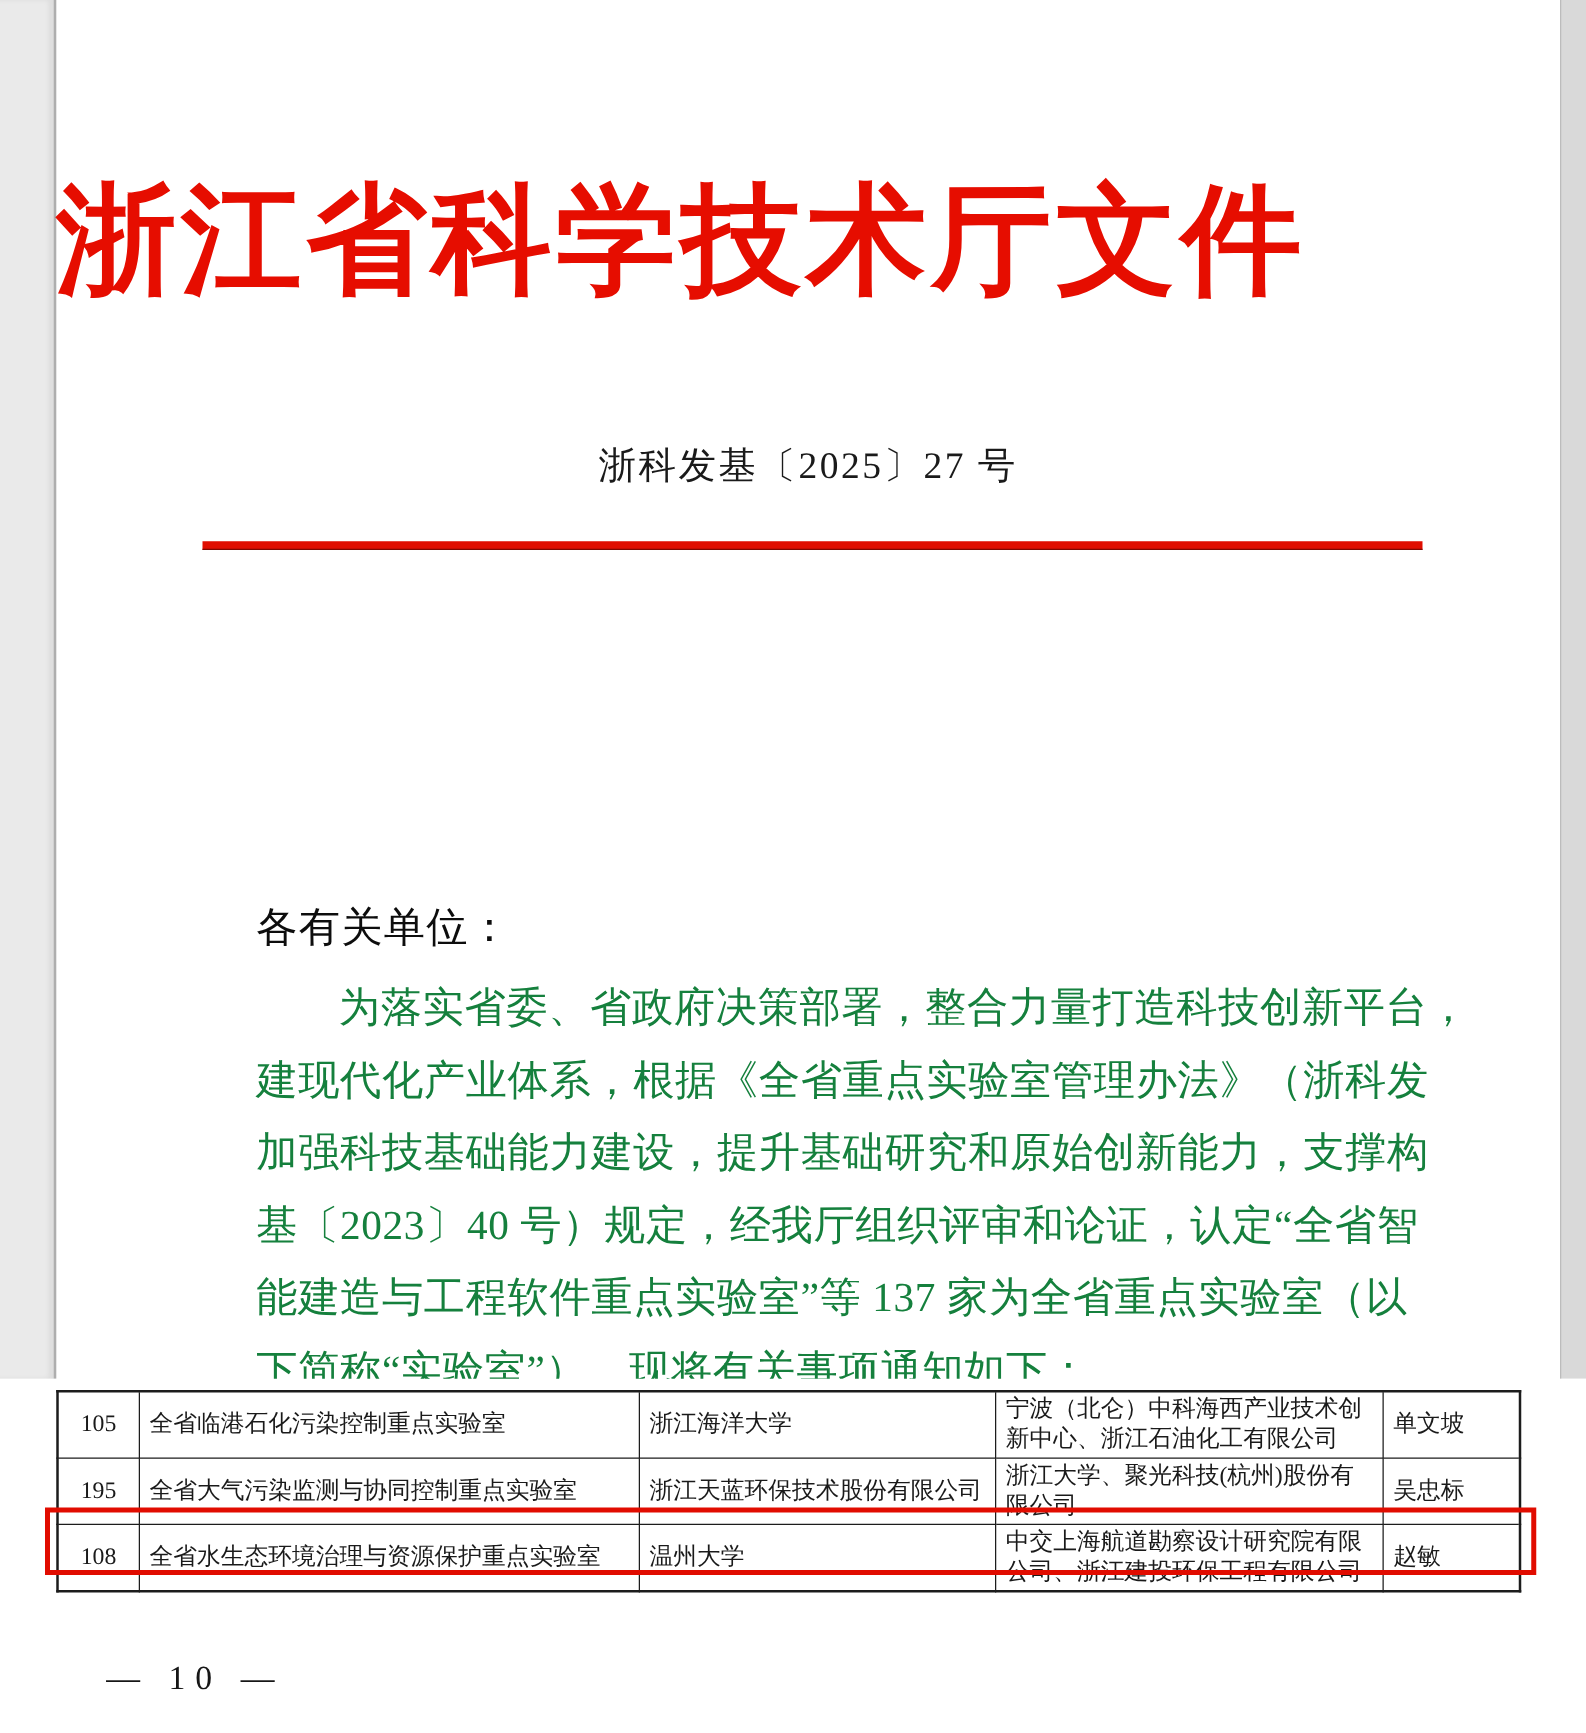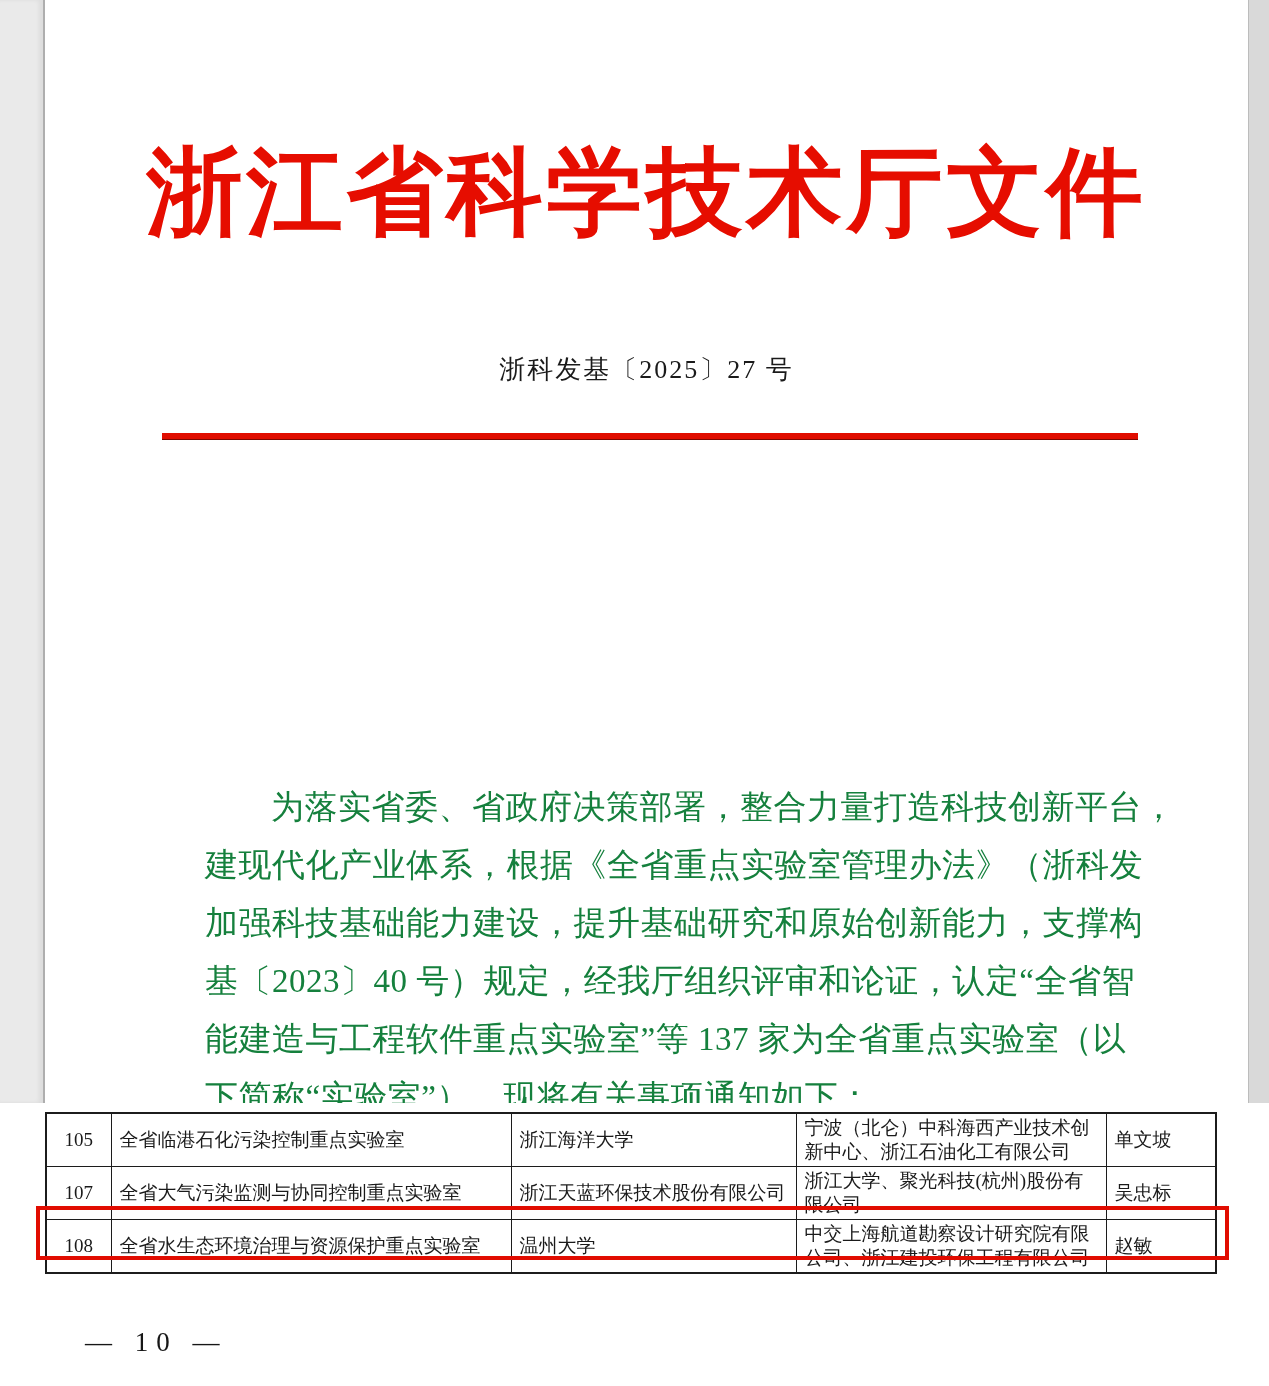--- a/index.html
+++ b/index.html
@@ -28,31 +28,31 @@
   }
   .margin-right {
     position: absolute; left: 1248px; top: 0;
     width: 21px; height: 1103px;
     background: #d9d9d9;
     border-left: 1px solid #bcbcbc;
   }
   .red-header {
     position: absolute; left: 45px; top: 138px;
     width: 1203px;
-    text-align: center;
+    text-align: left;
     font-size: 96px; font-weight: bold;
     letter-spacing: 4px;
     color: #e60d00;
     line-height: 1.15;
   }
   .doc-number {
     position: absolute; left: 45px; top: 352px;
     width: 1203px;
     text-align: center;
-    font-size: 26px;
+    font-size: 30px;
     color: #1a1a1a;
     letter-spacing: 2px;
   }
   .red-rule {
     position: absolute; left: 162px; top: 433px;
     width: 976px; height: 7px;
     background: #e00d00;
     border-bottom: 1px solid #7e0600;
   }
   .notice-title {
@@ -147,20 +147,21 @@
     <div class="margin-left"></div>
     <div class="margin-right"></div>
 
     <div class="red-header">浙江省科学技术厅文件</div>
 
     <div class="doc-number">浙科发基〔2025〕27 号</div>
 
     <div class="red-rule"></div>
 
 
+    <div class="salutation">各有关单位：</div>
 
     <div class="body-text">
       <span class="b-line">为落实省委、省政府决策部署，整合力量打造科技创新平台，</span>
       <span class="b-line">建现代化产业体系，根据《全省重点实验室管理办法》（浙科发</span>
       <span class="b-line">加强科技基础能力建设，提升基础研究和原始创新能力，支撑构</span>
       <span class="b-line">基〔2023〕40 号）规定，经我厅组织评审和论证，认定“全省智</span>
       <span class="b-line">能建造与工程软件重点实验室”等 137 家为全省重点实验室（以</span>
       <span class="b-line">下简称“实验室”）。现将有关事项通知如下：</span>
     </div>
   </section>
@@ -176,21 +177,21 @@
       </colgroup>
       <tbody>
         <tr class="r-105">
           <td class="no">105</td>
           <td class="lab">全省临港石化污染控制重点实验室</td>
           <td class="inst">浙江海洋大学</td>
           <td class="part">宁波（北仑）中科海西产业技术创新中心、浙江石油化工有限公司</td>
           <td class="dir">单文坡</td>
         </tr>
         <tr class="r-107">
-          <td class="no">107</td>
+          <td class="no">195</td>
           <td class="lab">全省大气污染监测与协同控制重点实验室</td>
           <td class="inst">浙江天蓝环保技术股份有限公司</td>
           <td class="part">浙江大学、聚光科技(杭州)股份有限公司</td>
           <td class="dir">吴忠标</td>
         </tr>
         <tr class="r-108">
           <td class="no">108</td>
           <td class="lab">全省水生态环境治理与资源保护重点实验室</td>
           <td class="inst">温州大学</td>
           <td class="part">中交上海航道勘察设计研究院有限公司、浙江建投环保工程有限公司</td>

